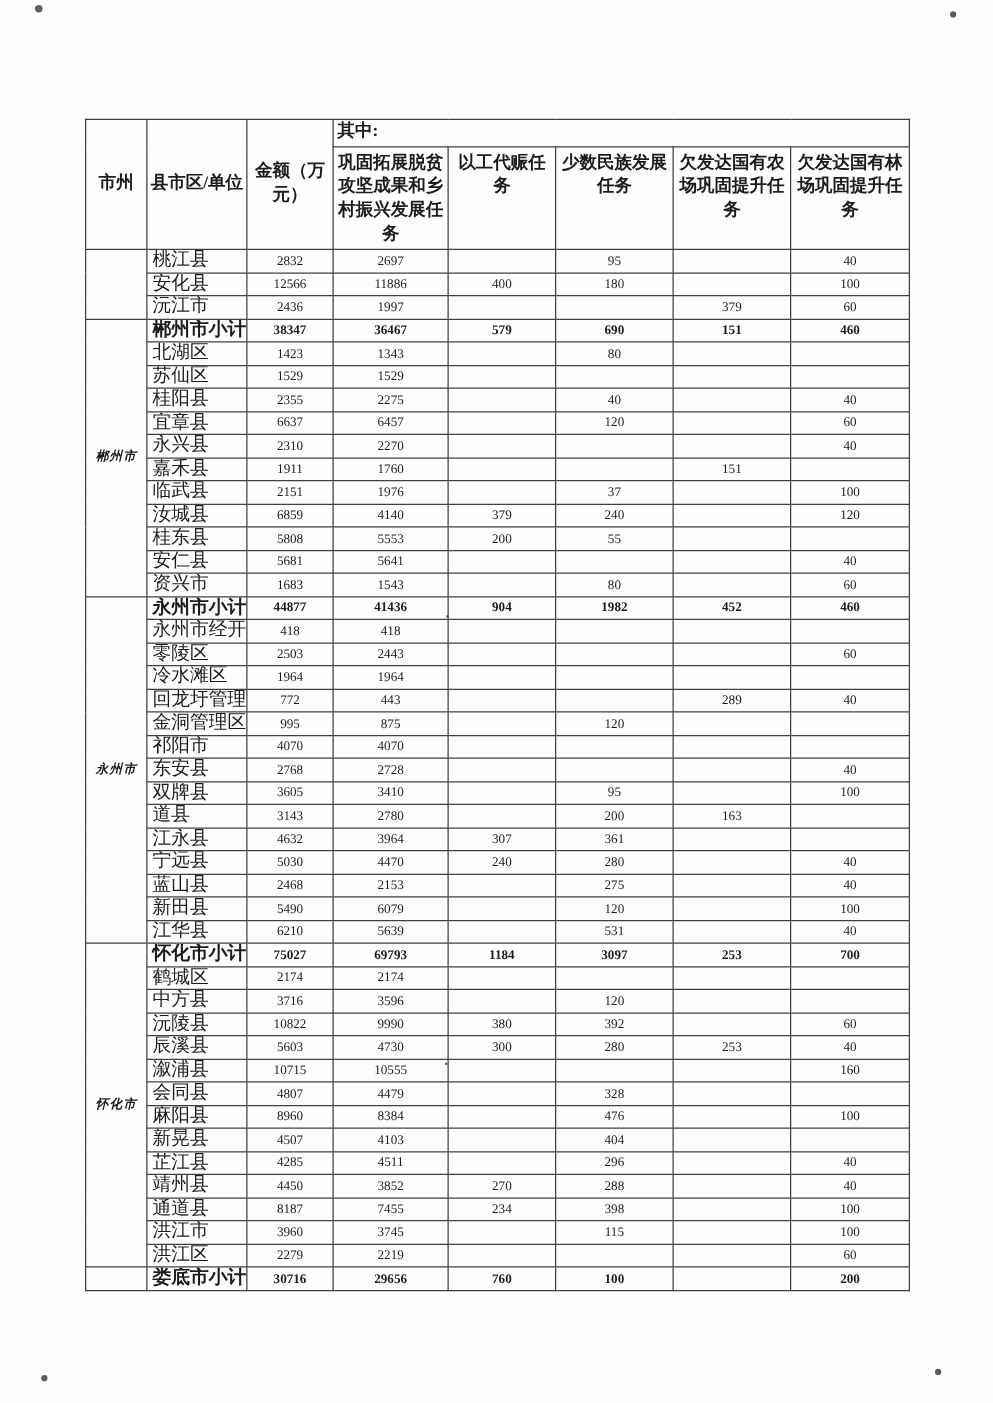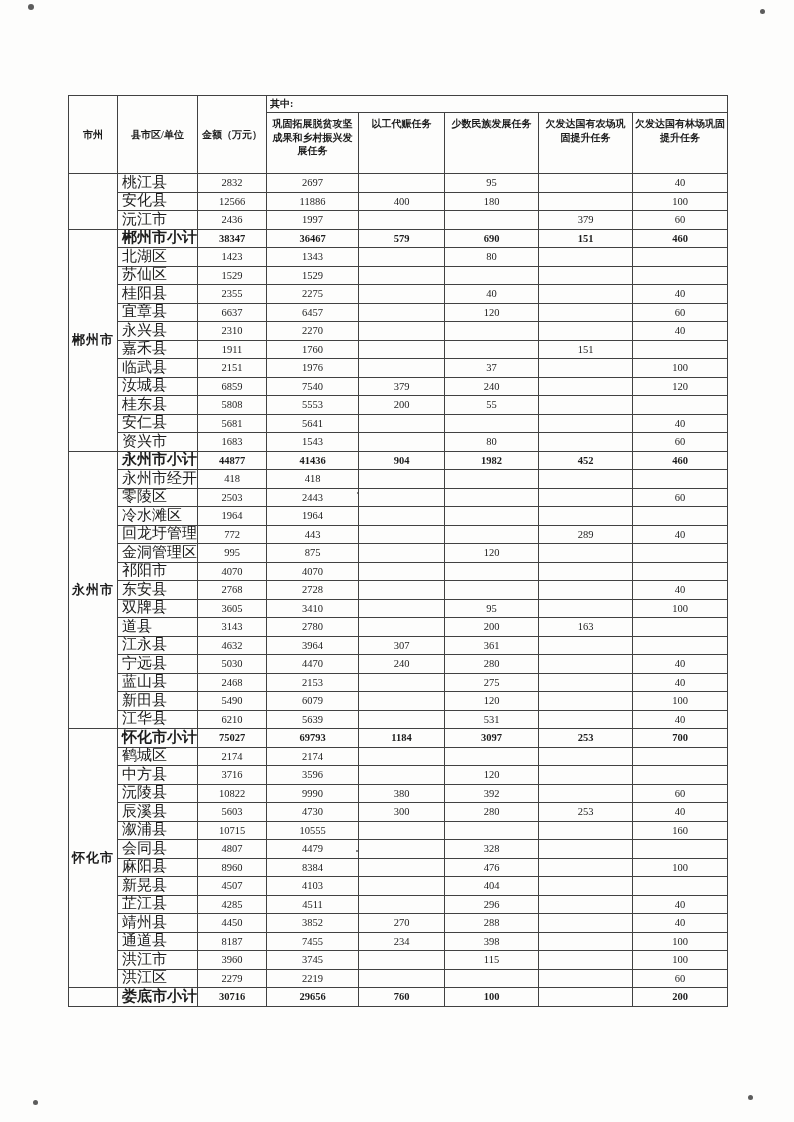--- a/index.html
+++ b/index.html
@@ -7,31 +7,31 @@
     width:794px;height:1122px;background:#fdfdfc;position:relative;
     font-family:"Liberation Serif","DejaVu Serif",serif;color:#1c1c1c;overflow:hidden;
   }
   .artifact{position:absolute;background:#3f3f3f;border-radius:50%;opacity:.85;}
   table{
     position:absolute;left:68px;top:95px;width:659px;
     border-collapse:collapse;table-layout:fixed;background:transparent;
   }
   th,td{border:1px solid #414141;overflow:hidden;}
   thead th{
-    font-size:10px;font-weight:bold;line-height:1.35;
+    font-size:14px;font-weight:bold;line-height:1.35;
     padding:2px 2px;vertical-align:middle;text-align:center;margin-top:35px;
   }
   th.among{text-align:left;height:14px;padding:1px 0 1px 3px;}
   thead tr.sub-row th{vertical-align:top;padding-top:4px;height:54px;}
   tbody td{
     font-size:10.5px;height:17.5px;padding:0 2px;
     text-align:center;line-height:1.05;white-space:nowrap;
   }
   td.name-cell{text-align:left;padding-left:4px;font-size:15px;}
-  td.city-cell{text-align:center;font-size:13px;letter-spacing:1px;}
+  td.city-cell{text-align:center;font-size:10px;letter-spacing:1px;font-style:italic;}
   tr.subtotal td{font-weight:bold;}
 </style>
 </head>
 <body>
 
 <div class="artifact" style="left:28px;top:4px;width:6px;height:6px;"></div>
 <div class="artifact" style="left:760px;top:9px;width:5px;height:5px;"></div>
 <div class="artifact" style="left:33px;top:1100px;width:5px;height:5px;"></div>
 <div class="artifact" style="left:748px;top:1095px;width:5px;height:5px;"></div>
 <div class="artifact" style="left:357px;top:492px;width:2px;height:2px;"></div>
@@ -161,21 +161,21 @@
         <td>2151</td>
         <td>1976</td>
         <td></td>
         <td>37</td>
         <td></td>
         <td>100</td>
       </tr>
       <tr>
         <td class="name-cell">汝城县</td>
         <td>6859</td>
-        <td>7540</td>
+        <td>4140</td>
         <td>379</td>
         <td>240</td>
         <td></td>
         <td>120</td>
       </tr>
       <tr>
         <td class="name-cell">桂东县</td>
         <td>5808</td>
         <td>5553</td>
         <td>200</td>

